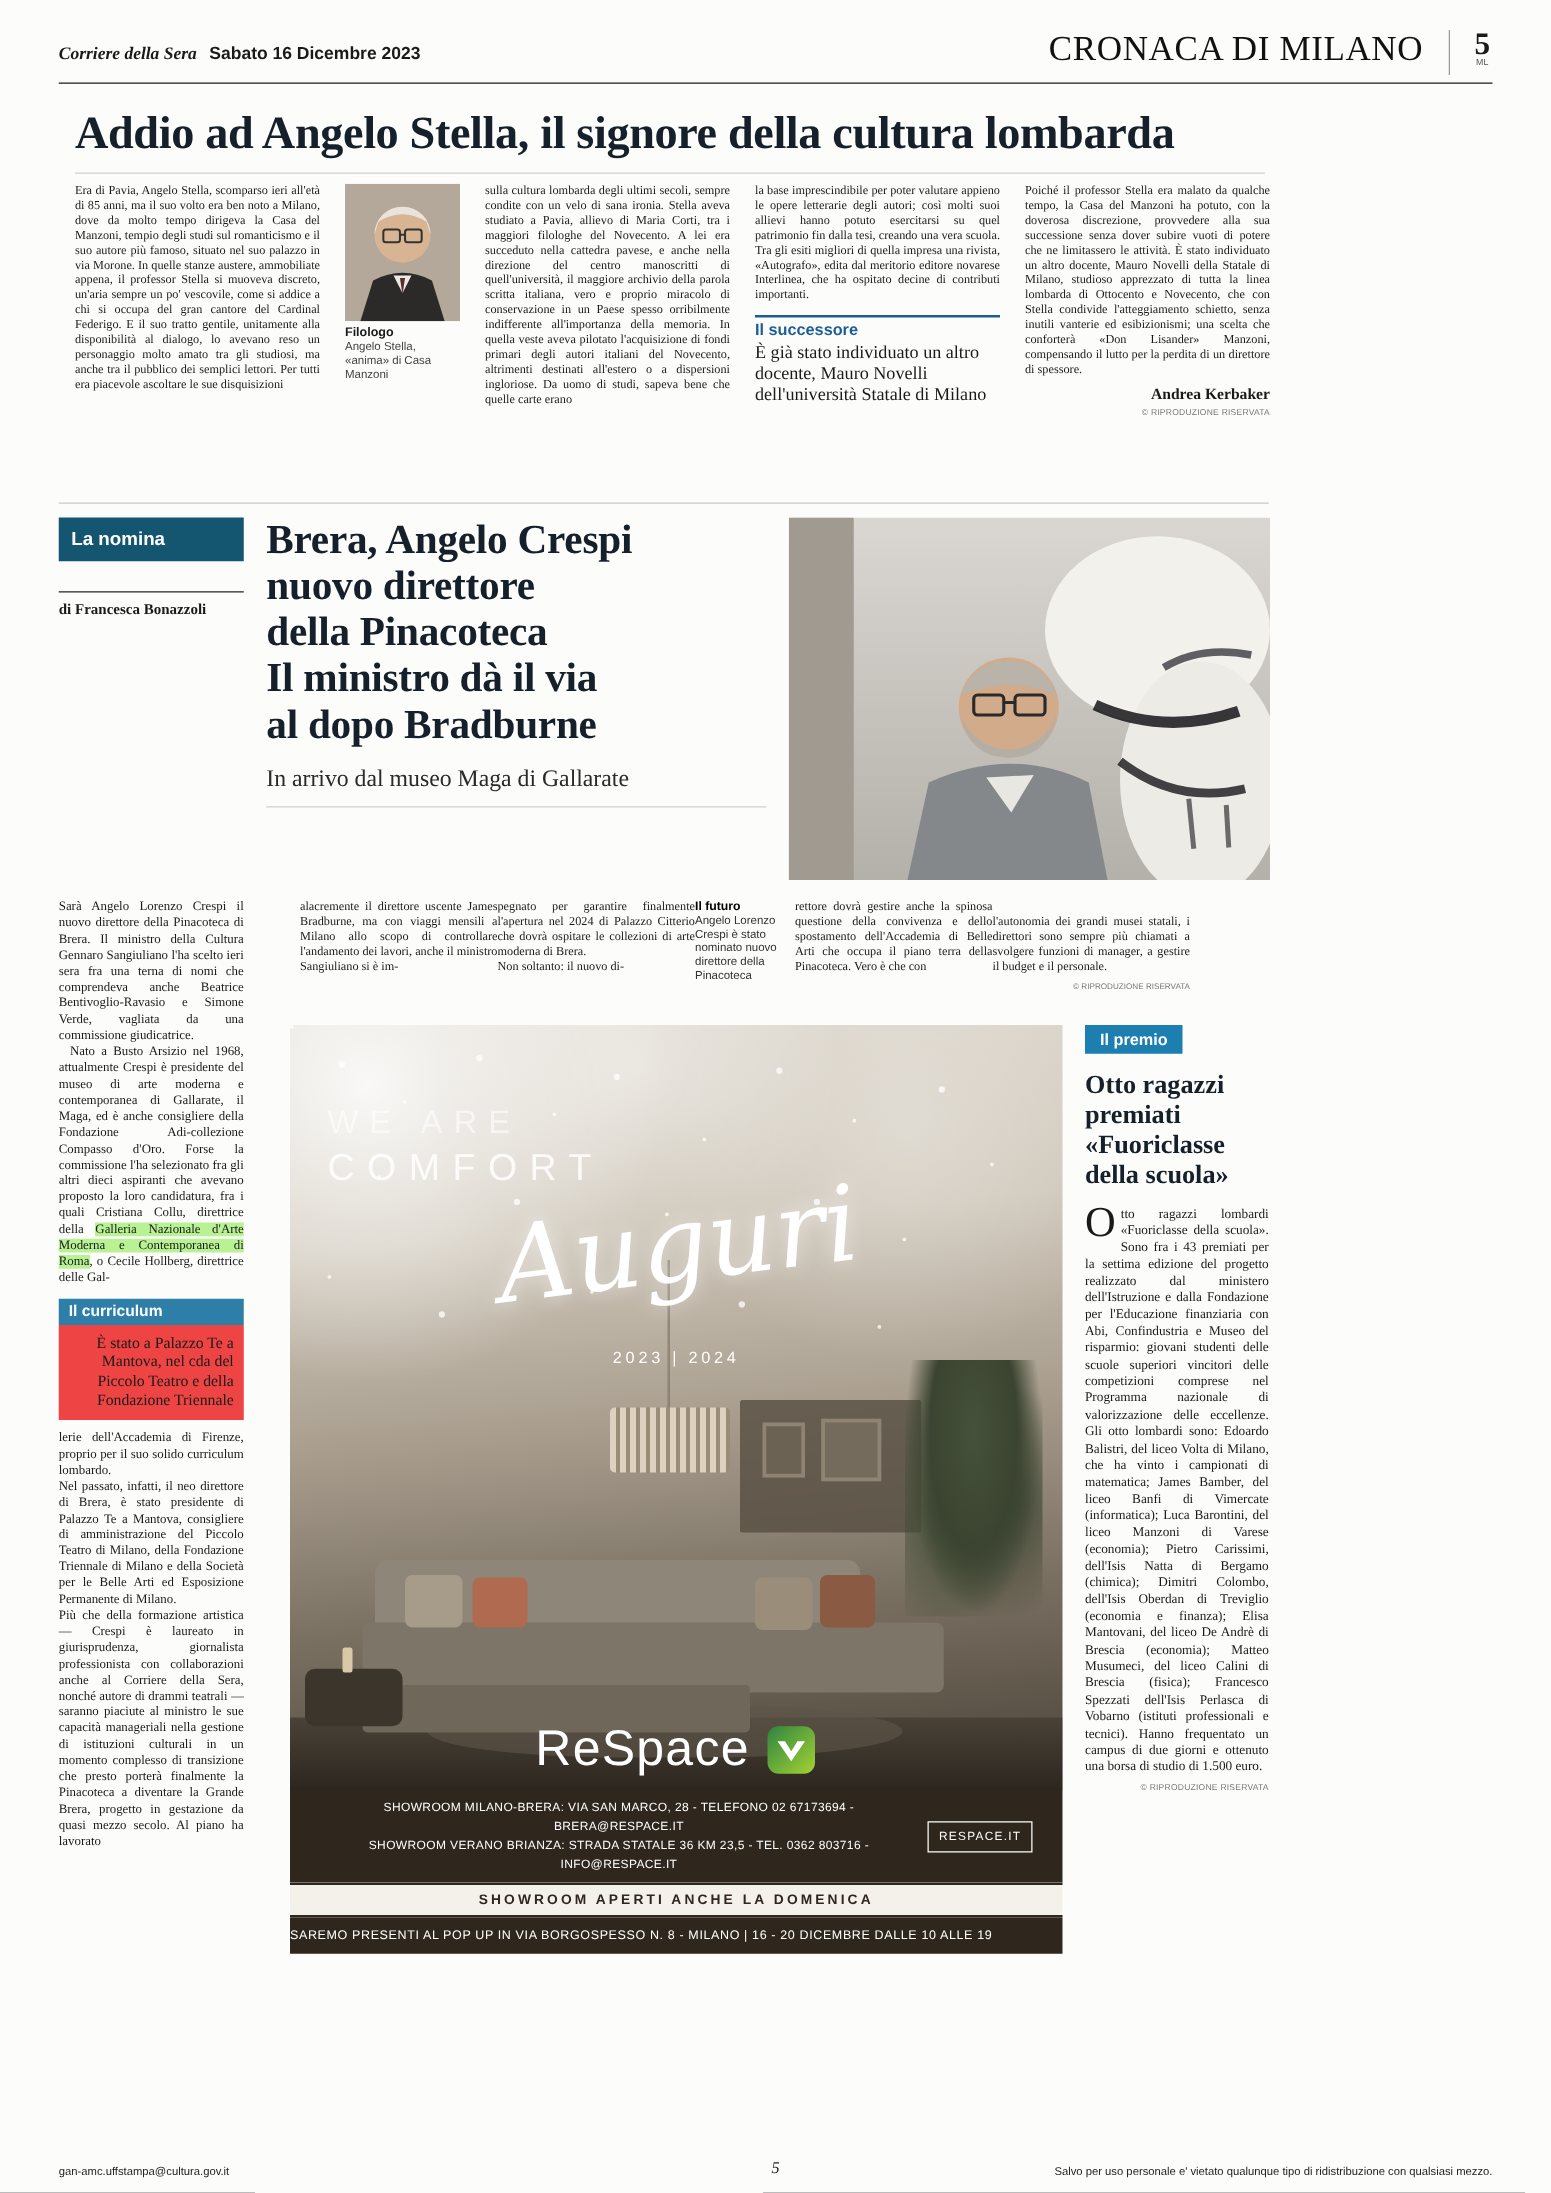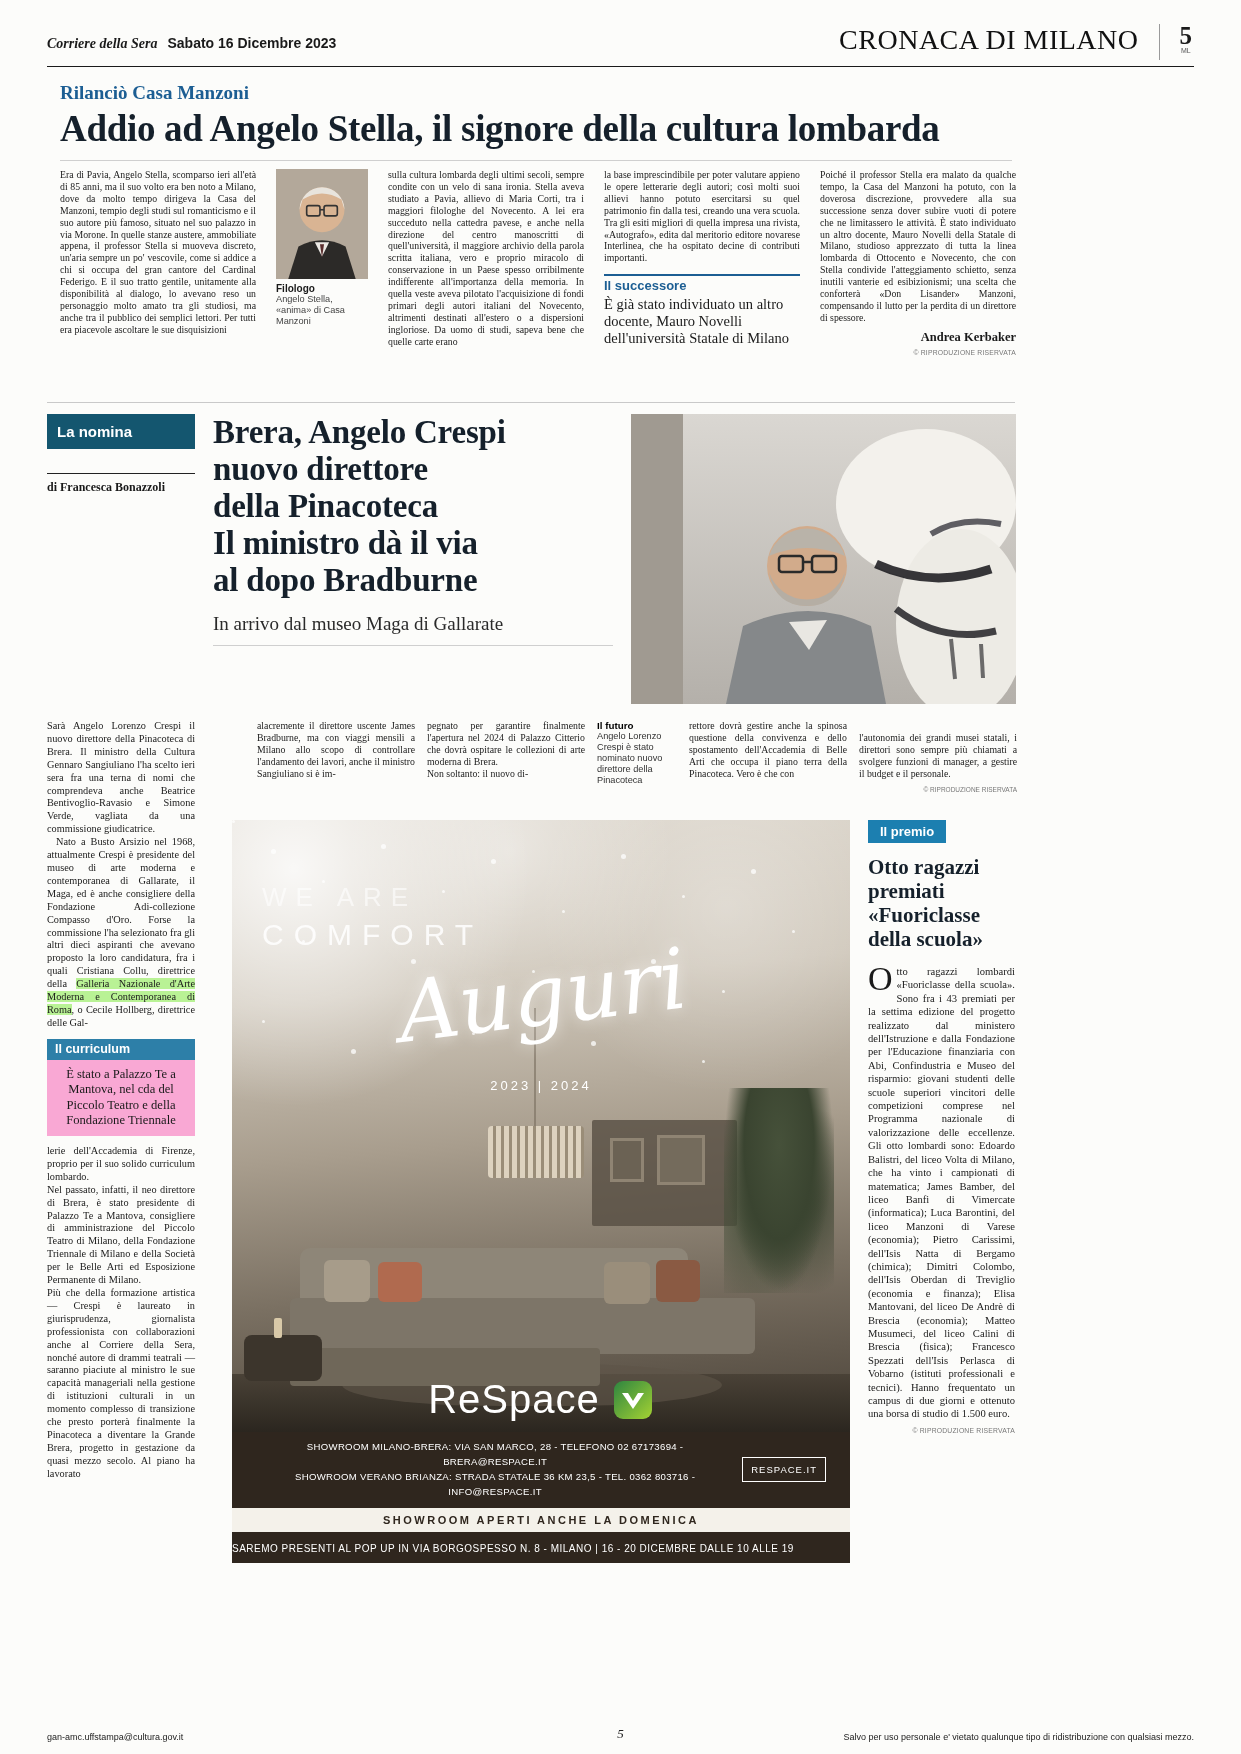--- a/index.html
+++ b/index.html
@@ -43,33 +43,33 @@
   .nomina-top{position:absolute;top:414px;left:47px;width:970px;display:flex;gap:18px}
   .nomina-sidebar{width:148px;flex:none}
   .sidebar-box{background:#14566f;color:#fff;font-family:"Liberation Sans",sans-serif;font-weight:bold;font-size:15px;padding:9px 10px}
   .sidebar-byline{margin-top:24px;border-top:1px solid #222;padding-top:6px;font-size:12px;font-weight:bold}
   .nomina-headcol{width:400px;flex:none}
   .nomina-headline{font-size:33px;line-height:37px;font-weight:bold;color:#15202b;white-space:pre-line;letter-spacing:-.2px}
   .nomina-subhead{font-size:19px;color:#2a2a2a;margin-top:14px}
   .nomina-subrule{border-top:1px solid #cfcfcf;margin-top:10px}
   .crespi-photo{width:385px;height:290px;flex:none;display:block}
 
-  .nomina-bodyrow{position:absolute;top:720px;left:257px;width:778px;display:flex;gap:12px;max-height:96px;overflow:hidden}
+  .nomina-bodyrow{position:absolute;top:720px;left:240px;width:778px;display:flex;gap:0;max-height:96px;overflow:hidden}
   .nb-col{width:158px;flex:none;font-size:9.8px;line-height:11.9px;text-align:justify;white-space:pre-line;overflow-wrap:break-word}
   .nb-caption{width:80px;flex:none;font-family:"Liberation Sans",sans-serif;font-size:9.2px;line-height:11px;color:#333}
   .cap-label{font-weight:bold;font-size:9.8px;color:#000}
   .nb-copy{font-family:"Liberation Sans",sans-serif;font-size:6.5px;color:#777;text-align:right;margin-top:4px}
 
   .leftcol{position:absolute;top:720px;left:47px;width:148px;font-size:10.3px;line-height:12.9px;text-align:justify;overflow-wrap:break-word}
   .leftcol .para{margin:0}
   .leftcol .indent{text-indent:9px}
   .hl{background:#b9f295}
   .curriculum{margin:9px 0}
   .curriculum-label{background:#2d7fa8;color:#fff;font-family:"Liberation Sans",sans-serif;font-weight:bold;font-size:12.5px;padding:4px 8px}
-  .curriculum-body{background:#f9a8d4;padding:7px 8px;font-size:12.6px;line-height:15.6px;text-align:center}
+  .curriculum-body{background:#ef4444;padding:7px 8px;font-size:12.6px;line-height:15.6px;text-align:right}
   .continuation{white-space:pre-line}
 
   
   .premio{position:absolute;top:820px;left:868px;width:147px}
   .premio-label{display:inline-block;background:#1c7fb0;color:#fff;font-family:"Liberation Sans",sans-serif;font-weight:bold;font-size:13px;padding:4px 12px}
   .premio-headline{font-size:21px;line-height:24px;font-weight:bold;color:#15202b;margin-top:12px}
   .premio-body{margin-top:14px;font-size:10.6px;line-height:13.4px;text-align:justify;overflow-wrap:break-word}
   .dropcap{float:left;font-size:34px;line-height:28px;padding-right:4px}
 
   
@@ -137,21 +137,20 @@
       <span class="vdiv"></span>
       <span class="pagenum-block">
         <div class="pagenum">5</div>
         <div class="edition">ML</div>
       </span>
     </div>
   </div>
   <div class="header-rule"></div>
 
   <div class="obituary">
-    <div class="kicker">Rilanciò Casa Manzoni</div>
     <div class="obit-headline">Addio ad Angelo Stella, il signore della cultura lombarda</div>
     <div class="obit-rule"></div>
     <div class="obit-cols">
       <div class="obit-col">Era di Pavia, Angelo Stella, scomparso ieri all'età di 85 anni, ma il suo volto era ben noto a Milano, dove da molto tempo dirigeva la Casa del Manzoni, tempio degli studi sul romanticismo e il suo autore più famoso, situato nel suo palazzo in via Morone. In quelle stanze austere, ammobiliate appena, il professor Stella si muoveva discreto, un'aria sempre un po' vescovile, come si addice a chi si occupa del gran cantore del Cardinal Federigo. E il suo tratto gentile, unitamente alla disponibilità al dialogo, lo avevano reso un personaggio molto amato tra gli studiosi, ma anche tra il pubblico dei semplici lettori. Per tutti era piacevole ascoltare le sue disquisizioni</div>
       <div class="photo-col">
         <svg class="stella-photo" viewBox="0 0 90 108" preserveAspectRatio="none">
           <rect width="90" height="108" fill="#b3a89a"></rect>
           <circle cx="45" cy="40" r="22" fill="#d9b493"></circle>
           <path d="M23 40 a22 22 0 0 1 44 0 l-3 -10 q-19 -12 -38 0 Z" fill="#e8e4dd"></path>
           <rect x="30" y="36" width="13" height="10" rx="2" fill="none" stroke="#333" stroke-width="1.6"></rect>

